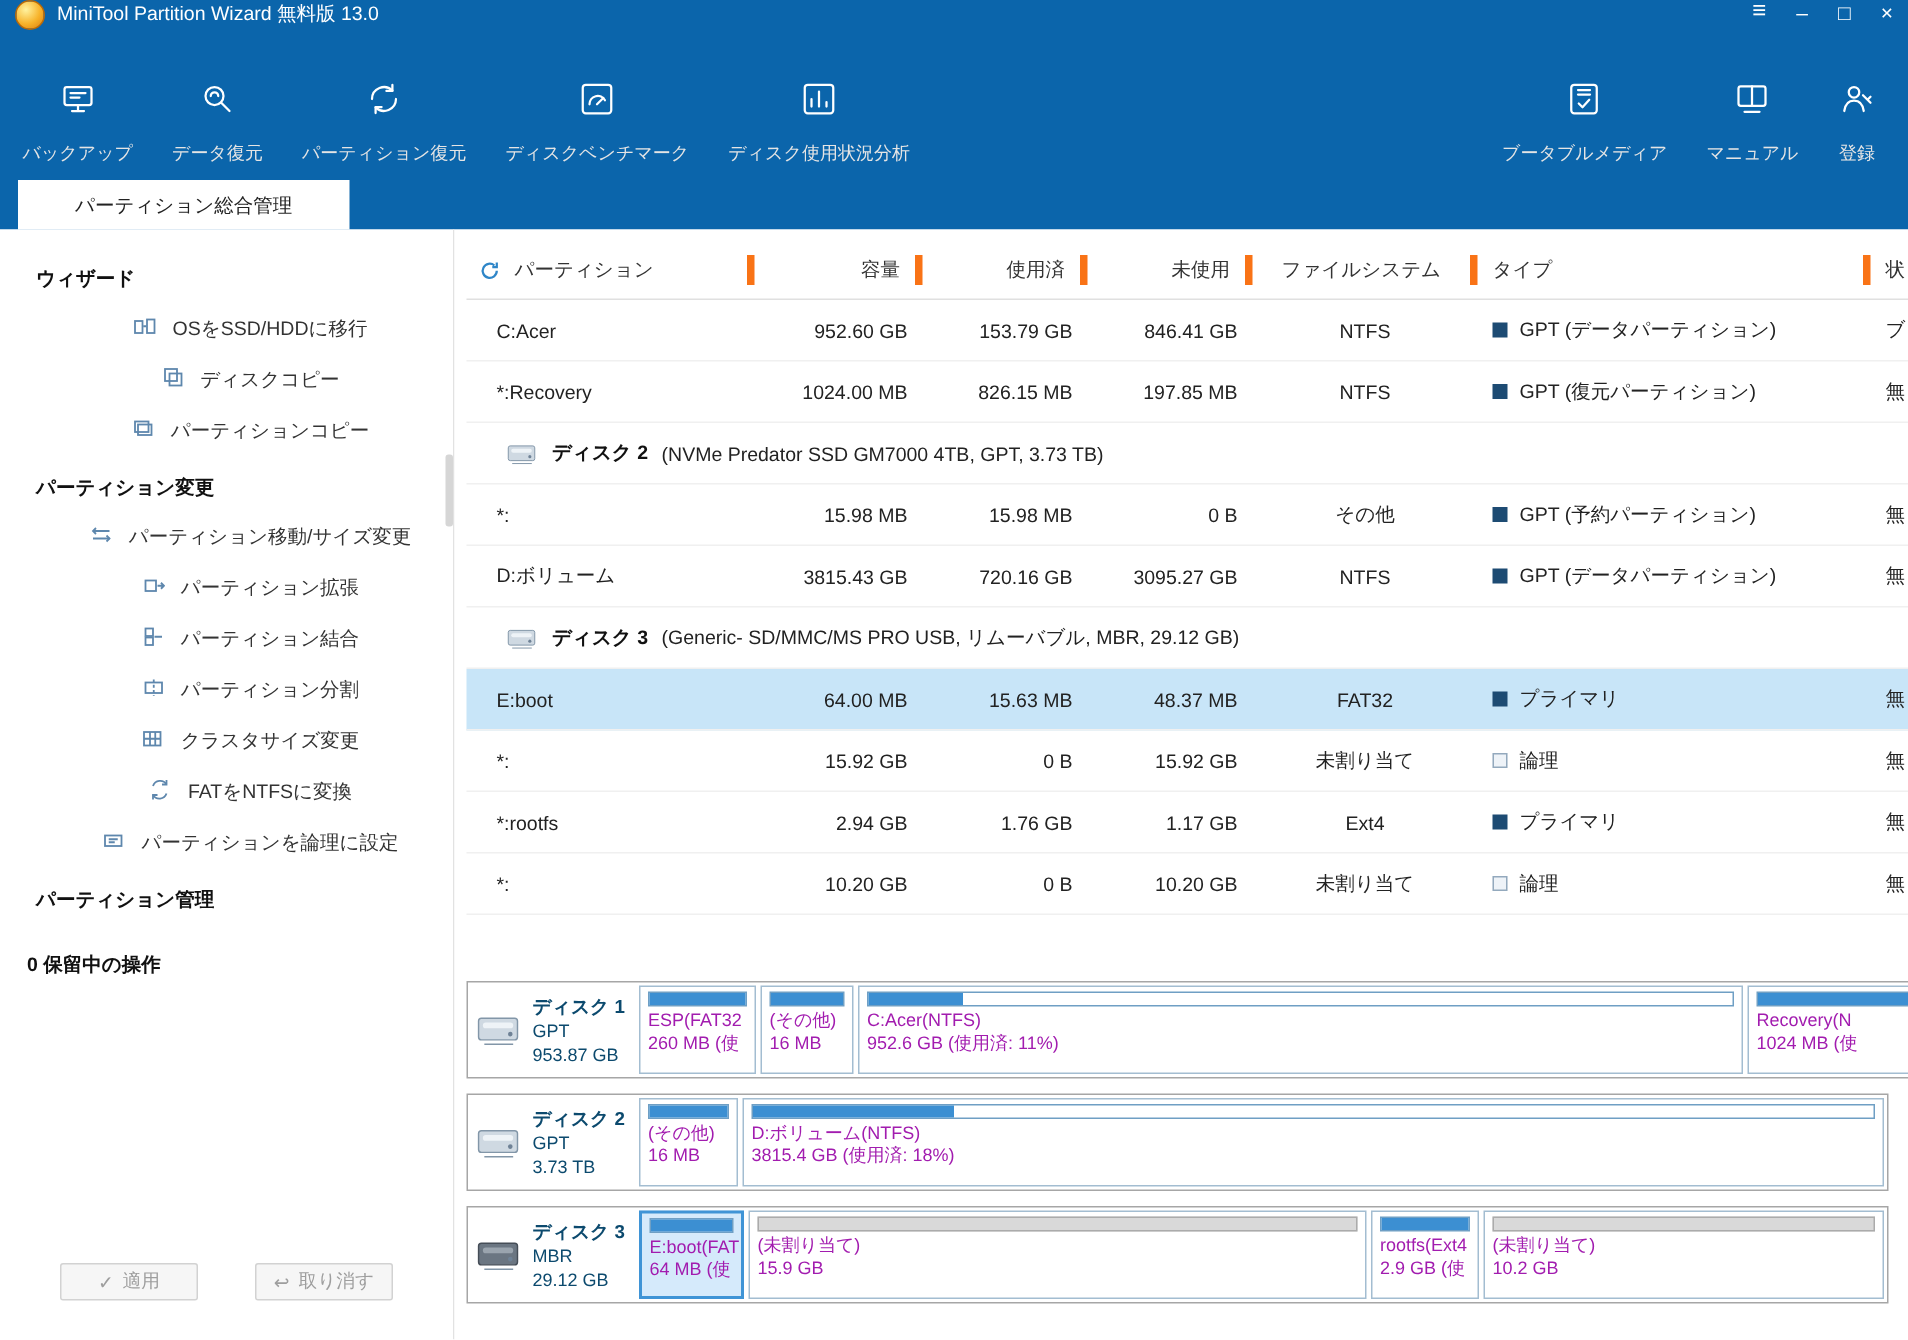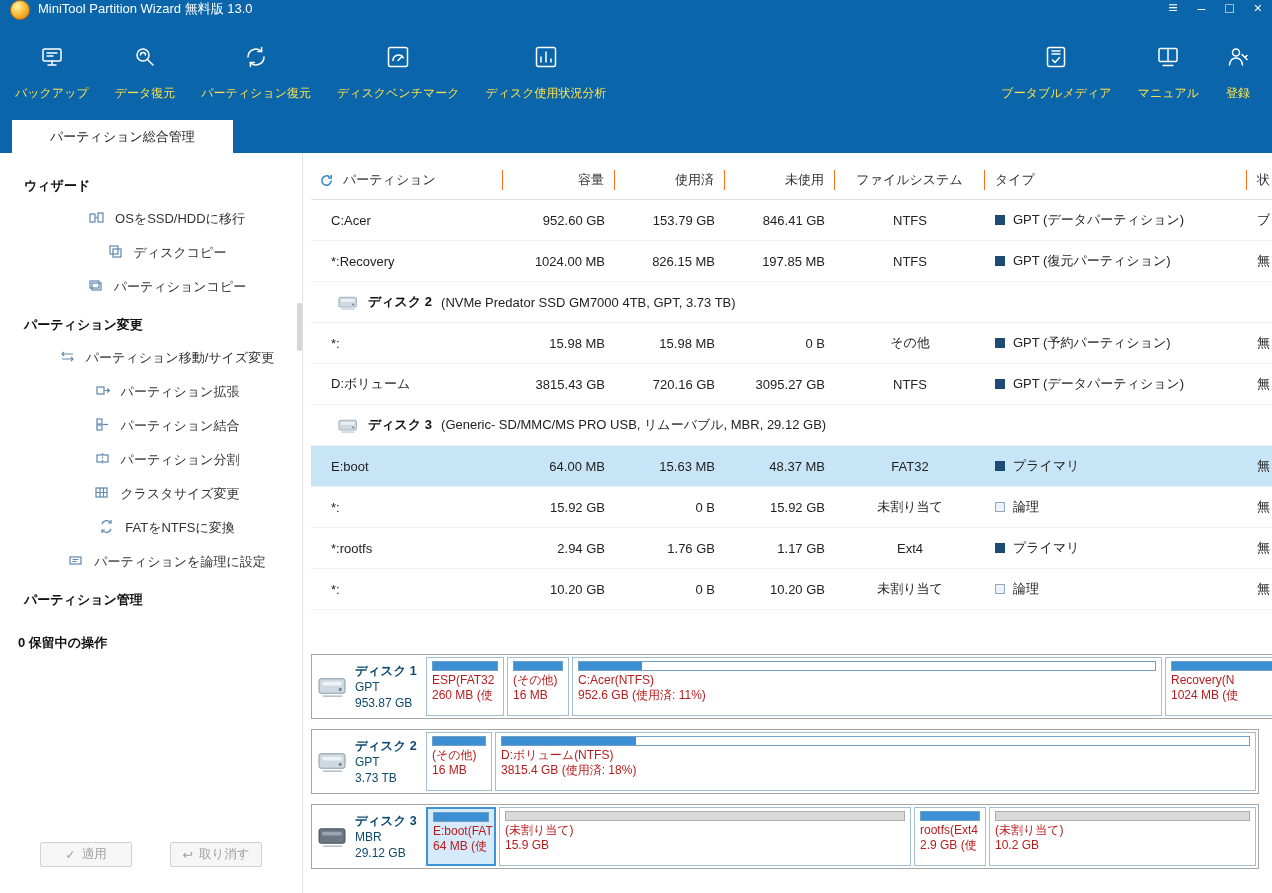--- a/index.html
+++ b/index.html
@@ -8,21 +8,21 @@
     font-family:"Liberation Sans","DejaVu Sans",sans-serif;font-size:13px;
   }
   
   .titlebar{height:28px;background:#0b65ab;display:flex;align-items:flex-start;padding:0 10px;color:#fff;box-sizing:border-box;}
   .logo{width:18px;height:18px;border-radius:50%;margin-right:8px;flex:none;
     background:radial-gradient(circle at 35% 30%,#fff3a0,#f7b32b 55%,#dd7c0d);border:1px solid #b96a08;}
   .wtitle{font-size:13px;white-space:nowrap;}
   .win-controls{margin-left:auto;display:flex;align-items:center;gap:20px;font-size:14px;}
   .win-controls span{cursor:default;line-height:1;}
   
-  .toolbar{height:92px;background:#0b65ab;display:flex;align-items:flex-start;padding:16px 8px 0 2px;box-sizing:border-box;color:#fde047;}
+  .toolbar{height:92px;background:#0b65ab;display:flex;align-items:center;padding:16px 8px 0 2px;box-sizing:border-box;color:#e5e5e5;}
   .tool{display:flex;flex-direction:column;align-items:center;gap:12px;font-size:12px;padding:0 13px;white-space:nowrap;cursor:default;}
   .tool svg{width:26px;height:26px;stroke:#fff;fill:none;stroke-width:1.5;stroke-linecap:round;stroke-linejoin:round;}
   .tool-spacer{flex:1;}
   
   .tabrow{height:33px;background:#0b65ab;display:flex;align-items:flex-end;padding-left:12px;box-sizing:border-box;}
   .tab{background:#fff;color:#222;height:33px;line-height:33px;padding:0 38px;font-size:13px;white-space:nowrap;}
   
   .main{display:flex;height:740px;}
   .sidebar{width:303px;flex:none;border-right:1px solid #e2e2e2;position:relative;box-sizing:border-box;padding-top:12px;background:#fff;}
   .sec-title{font-weight:bold;color:#111;font-size:13px;padding:12px 0 7px 24px;}
@@ -30,21 +30,21 @@
   .side-item svg{width:15px;height:15px;stroke:#5e87ad;fill:none;stroke-width:1.2;flex:none;}
   .pending{font-weight:bold;color:#111;padding:18px 0 0 18px;}
   .side-buttons{position:absolute;left:0;bottom:26px;width:100%;display:flex;gap:38px;padding-left:40px;box-sizing:border-box;}
   .btn{min-width:92px;height:25px;background:#f6f6f6;border:1px solid #d2d2d2;border-radius:2px;color:#9e9e9e;
     font-size:12.5px;display:flex;align-items:center;justify-content:center;gap:6px;cursor:default;box-sizing:border-box;}
   .side-thumb{position:absolute;right:0;top:150px;width:5px;height:48px;background:#d6d6d6;border-radius:2px;}
   
   .content{flex:1;position:relative;overflow:hidden;padding:8px 0 0 8px;box-sizing:border-box;background:#fff;}
   .ptable{width:996px;}
   .thead{display:flex;align-items:center;height:38px;border-bottom:1px solid #e0e0e0;color:#333;}
-  .th{display:flex;align-items:center;height:20px;border-right:1px solid #f97316;box-sizing:border-box;padding:0 10px;white-space:nowrap;}
+  .th{display:flex;align-items:center;height:20px;border-right:5px solid #f97316;box-sizing:border-box;padding:0 10px;white-space:nowrap;}
   .th.last{border-right:none;}
   .c-name{width:192px;box-sizing:border-box;}
   .c-num{width:112px;box-sizing:border-box;justify-content:flex-end;}
   .c-used,.c-unused{width:110px;box-sizing:border-box;justify-content:flex-end;}
   .c-fs{width:150px;box-sizing:border-box;justify-content:center;}
   .c-type{width:262px;box-sizing:border-box;}
   .c-status{width:60px;box-sizing:border-box;}
   .th.c-name{padding-left:8px;gap:9px;}
   .refresh svg{width:15px;height:15px;display:block;}
   .trow{display:flex;align-items:center;height:40px;border-bottom:1px solid #f0f0f0;}
@@ -70,21 +70,21 @@
   .diskicon.dark .dbody{fill:#6b7682;stroke:#454d57;}
   .diskicon.dark .dshine{fill:#9aa4ae;}
   .dtxt{display:flex;flex-direction:column;font-size:12px;line-height:16px;color:#0c4a6e;}
   .dtxt b{font-size:12.5px;}
   .blocks{display:flex;flex:1;min-width:0;padding:2px;gap:3px;box-sizing:border-box;}
   .block{flex:none;border:1px solid #a3bdd1;background:#fff;box-sizing:border-box;padding:3px 5px 0 5px;overflow:hidden;cursor:default;}
   .block.selected{border:2px solid #3f94d6;background:#d5eafb;}
   .strip{height:10px;border:1px solid #6f9fc4;background:#fff;margin-bottom:2px;box-sizing:border-box;}
   .strip .fill{height:100%;background:#3c8fd2;}
   .strip.unalloc{background:#d9d9d9;border-color:#ababab;}
-  .bl{font-size:12px;line-height:15px;white-space:nowrap;color:#b91c1c;}
+  .bl{font-size:12px;line-height:15px;white-space:nowrap;color:#a21caf;}
 </style>
 </head>
 <body>
 
 <div class="titlebar">
   <div class="logo"></div>
   <div class="wtitle">MiniTool Partition Wizard 無料版 13.0</div>
   <div class="win-controls">
     <span style="font-size:16px;">≡</span>
     <span>–</span>

